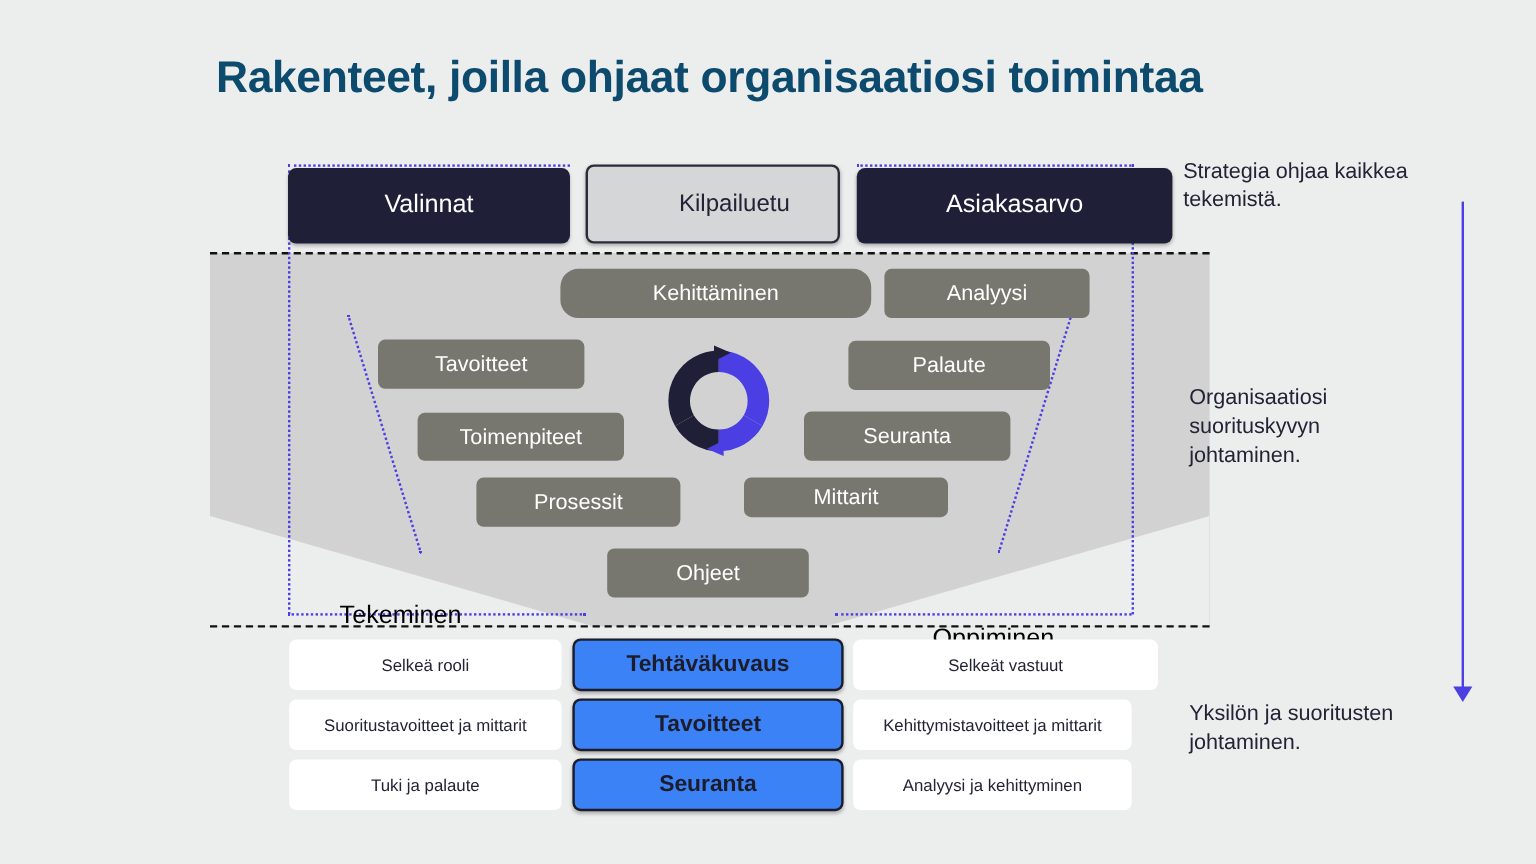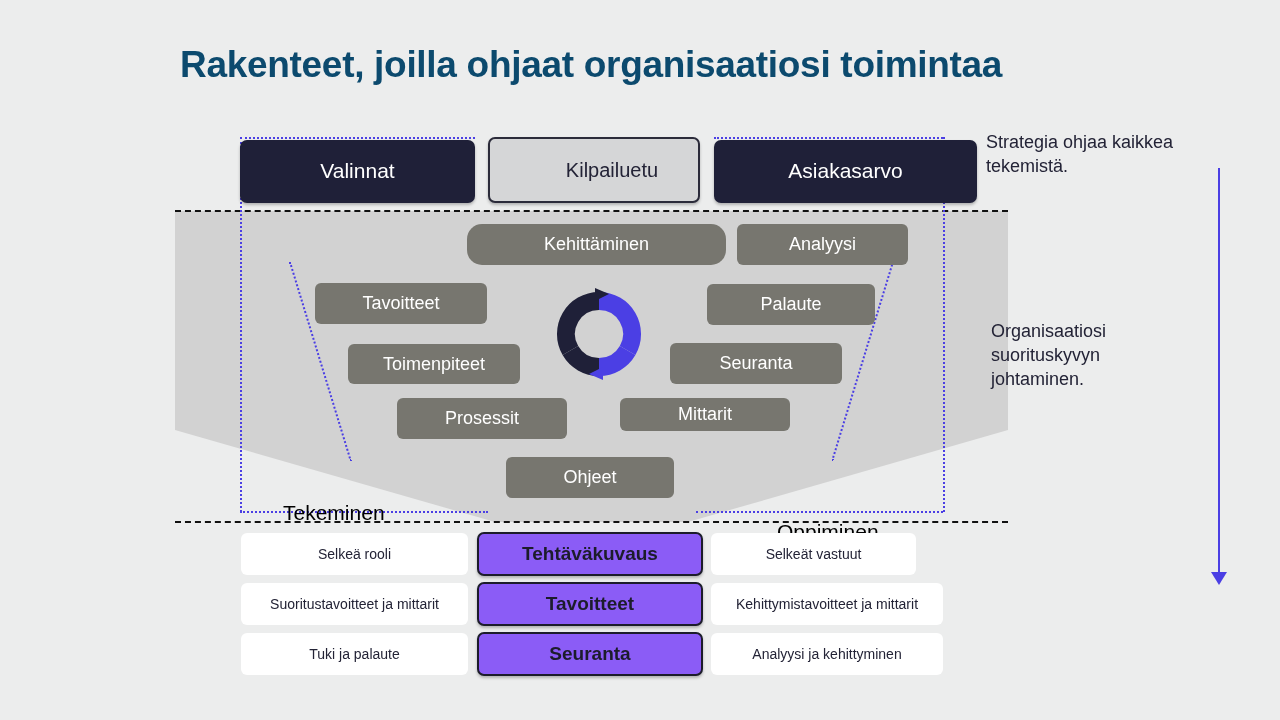--- a/index.html
+++ b/index.html
@@ -123,21 +123,21 @@
 
   
   .box-white {
     background: #ffffff;
     color: #232336;
     font-size: 14px;
     border-radius: 6px;
     padding: 4px 10px;
   }
   .box-bottom-hl {
-    background: #8b5cf6;
+    background: #3b82f6;
     color: #1c1c2b;
     font-size: 19px;
     font-weight: bold;
     border: 2px solid #1c1c2b;
     border-radius: 7px;
     box-shadow: 0 2px 3px rgba(0,0,0,0.25);
   }
 
   
   .side-label {
@@ -275,29 +275,30 @@
   <div class="box box-bottom-hl" style="left:477px; top:532px; width:226px; height:44px;">
     <span>Tehtäväkuvaus</span>
   </div>
   <div class="box box-bottom-hl" style="left:477px; top:582px; width:226px; height:44px;">
     <span>Tavoitteet</span>
   </div>
   <div class="box box-bottom-hl" style="left:477px; top:632px; width:226px; height:44px;">
     <span>Seuranta</span>
   </div>
 
-  <div class="box box-white" style="left:711px; top:533px; width:205px; height:42px;">
+  <div class="box box-white" style="left:711px; top:533px; width:254px; height:42px;">
     <span>Selkeät vastuut</span>
   </div>
   <div class="box box-white" style="left:711px; top:583px; width:232px; height:42px;">
     <span>Kehittymistavoitteet ja mittarit</span>
   </div>
   <div class="box box-white" style="left:711px; top:633px; width:232px; height:42px;">
     <span>Analyysi ja kehittyminen</span>
   </div>
 
   <div class="side-label" style="left:986px; top:131px; width:200px;">Strategia ohjaa kaikkea tekemistä.</div>
   <div class="side-label" style="left:991px; top:320px; width:175px;">Organisaatiosi suorituskyvyn johtaminen.</div>
+  <div class="side-label" style="left:991px; top:583px; width:180px;">Yksilön ja suoritusten johtaminen.</div>
 
   <div class="arrow-line"></div>
   <div class="arrow-head"></div>
 
 </div>
 
 </body></html>

